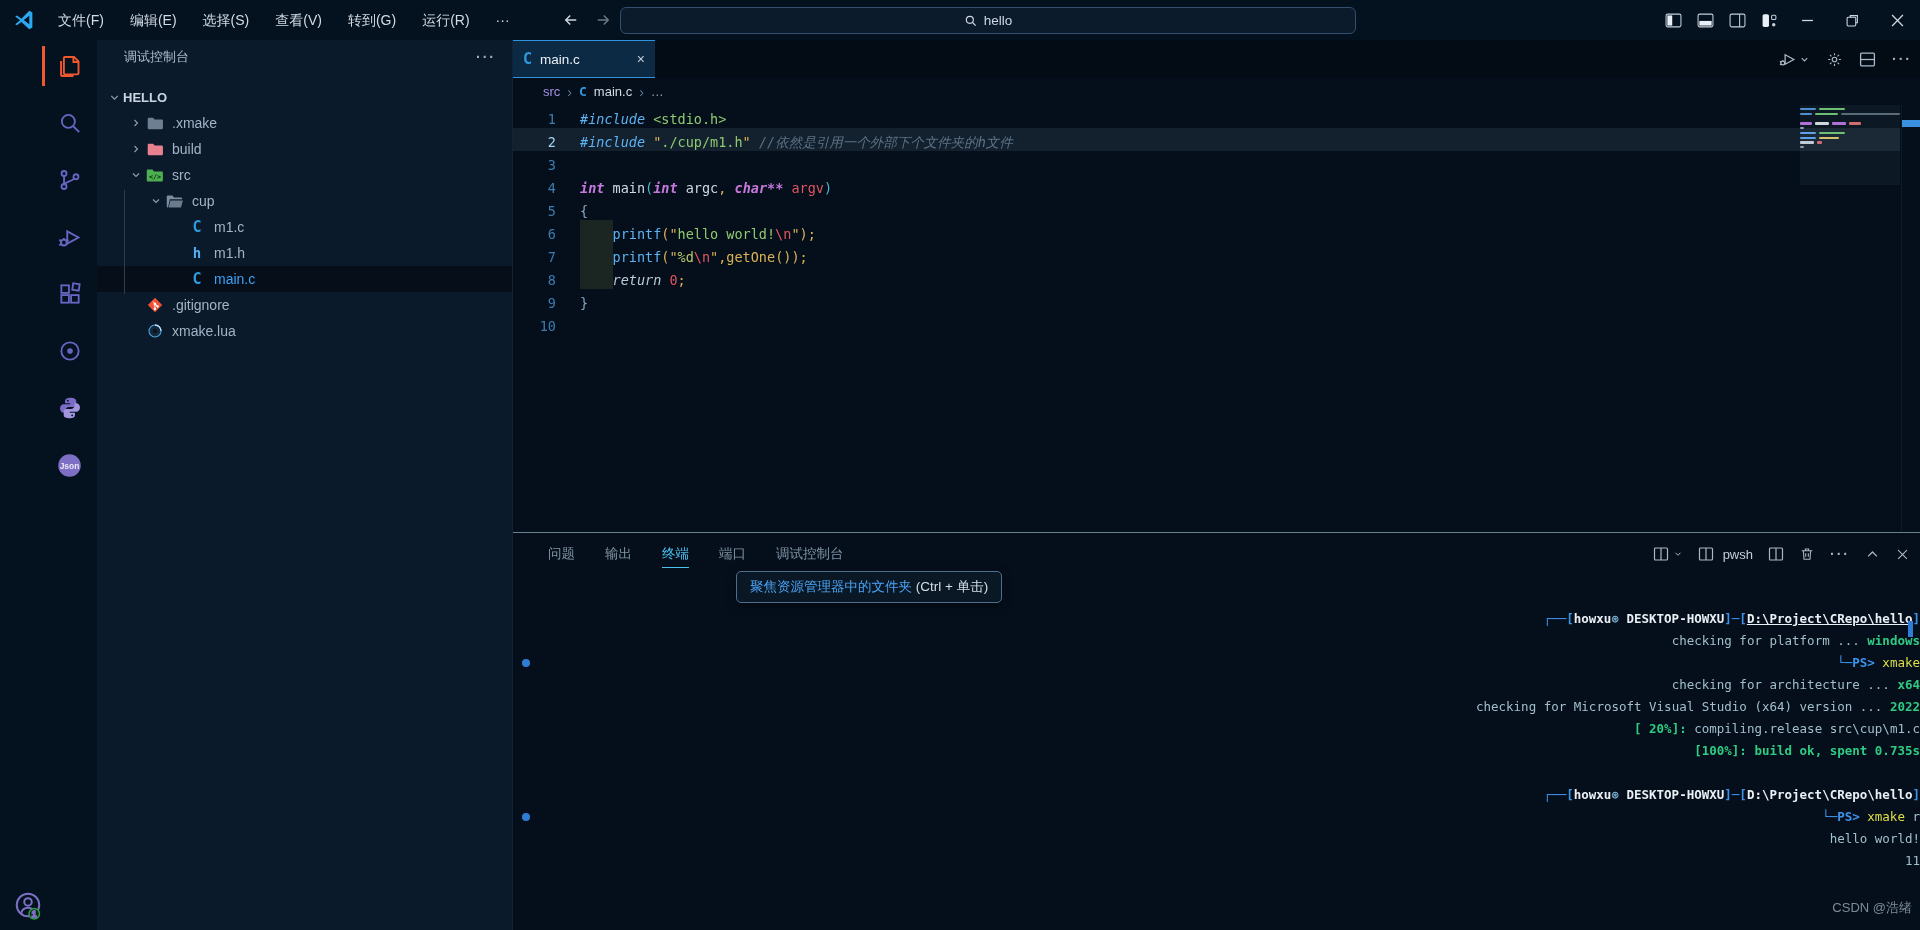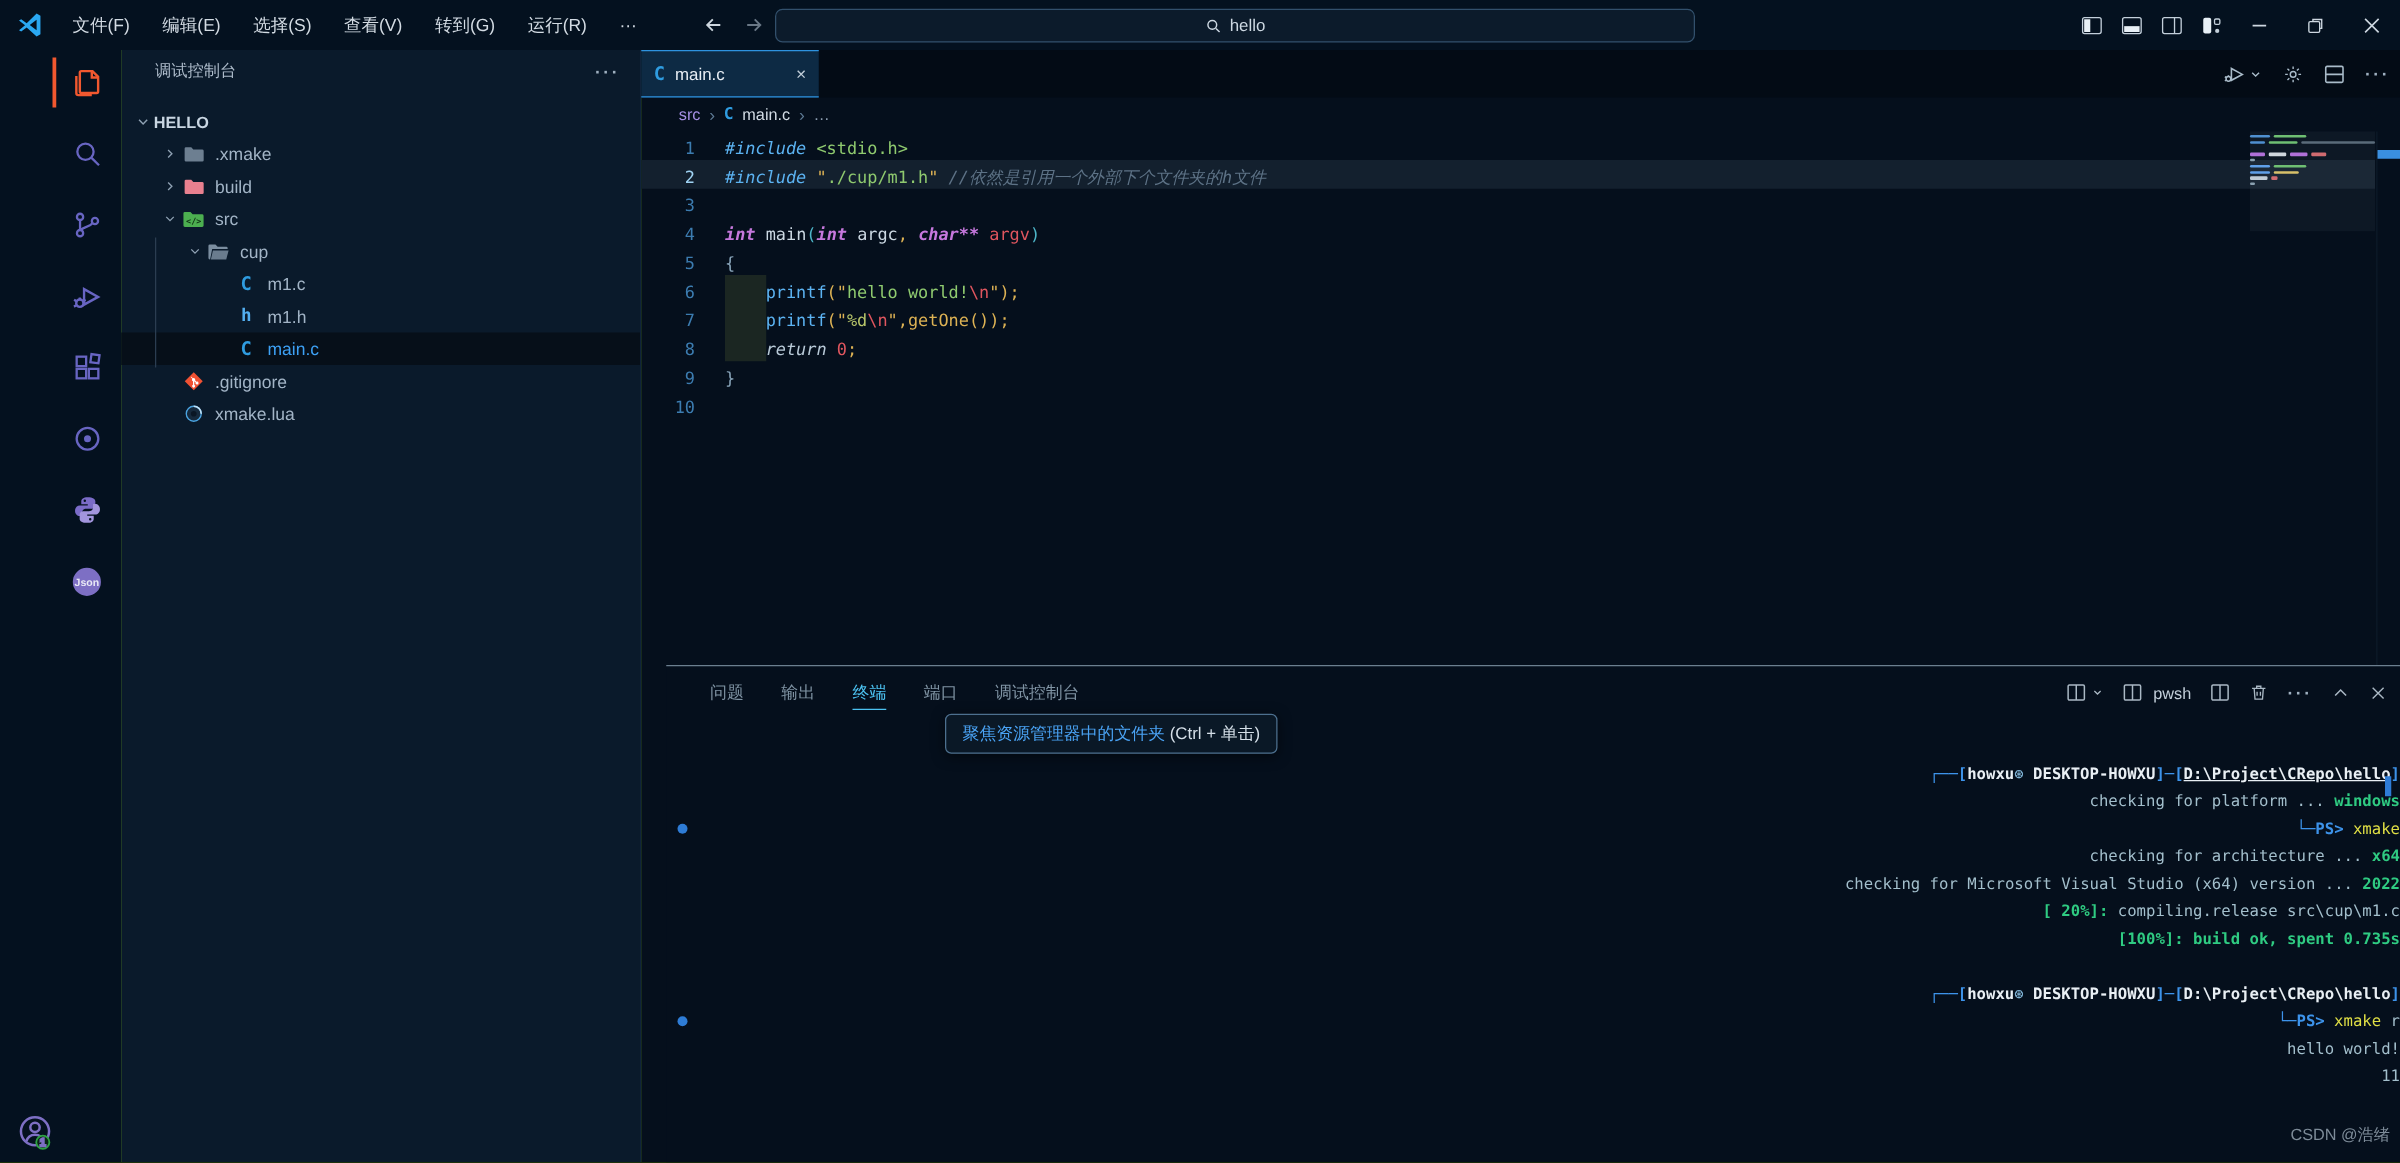--- a/index.html
+++ b/index.html
@@ -69,21 +69,21 @@
 
   
   #minimap{position:absolute;right:20px;top:3px;width:100px;}
   .mm-row{display:flex;gap:3px;margin-bottom:2.6px;height:2.2px;}
   .mm-seg{height:2.2px;border-radius:1px;}
   #mm-slider{position:absolute;right:20px;top:0;width:100px;height:80px;background:rgba(180,200,220,0.05);}
   #ov-col{position:absolute;right:0;top:0;width:18px;height:427px;border-left:1px solid #0d1b29;}
   #ov-marker{position:absolute;right:0;top:15px;width:18px;height:7px;background:#3a8fe0;}
 
   
-  #panel{position:absolute;left:0;top:492px;right:0;height:398px;background:#050f1c;border-top:1px solid #6c7f8f;box-sizing:border-box;margin-left:20px;}
+  #panel{position:absolute;left:0;top:492px;right:0;height:398px;background:#050f1c;border-top:1px solid #6c7f8f;box-sizing:border-box;}
   #panel-header{height:42px;display:flex;align-items:center;justify-content:space-between;padding:0 10px 0 24px;}
   #panel-tabs{display:flex;gap:8px;}
   .ptab{padding:0 11px;height:42px;line-height:42px;color:#7f93a3;font-size:13.5px;position:relative;}
   .ptab.active{color:#4cc2f1;}
   .ptab.active::after{content:"";position:absolute;left:11px;right:11px;bottom:7px;height:1.5px;background:#4cc2f1;}
   #panel-actions{display:flex;align-items:center;gap:15px;color:#aab8c4;}
   .pa-group{display:flex;align-items:center;gap:4px;}
   #pwsh-label{font-size:13px;color:#c3cfda;margin-left:5px;}
 
   #tooltip{position:absolute;left:223px;top:38px;width:auto;padding:6px 13px;background:#0a1826;border:1px solid #4d708f;

